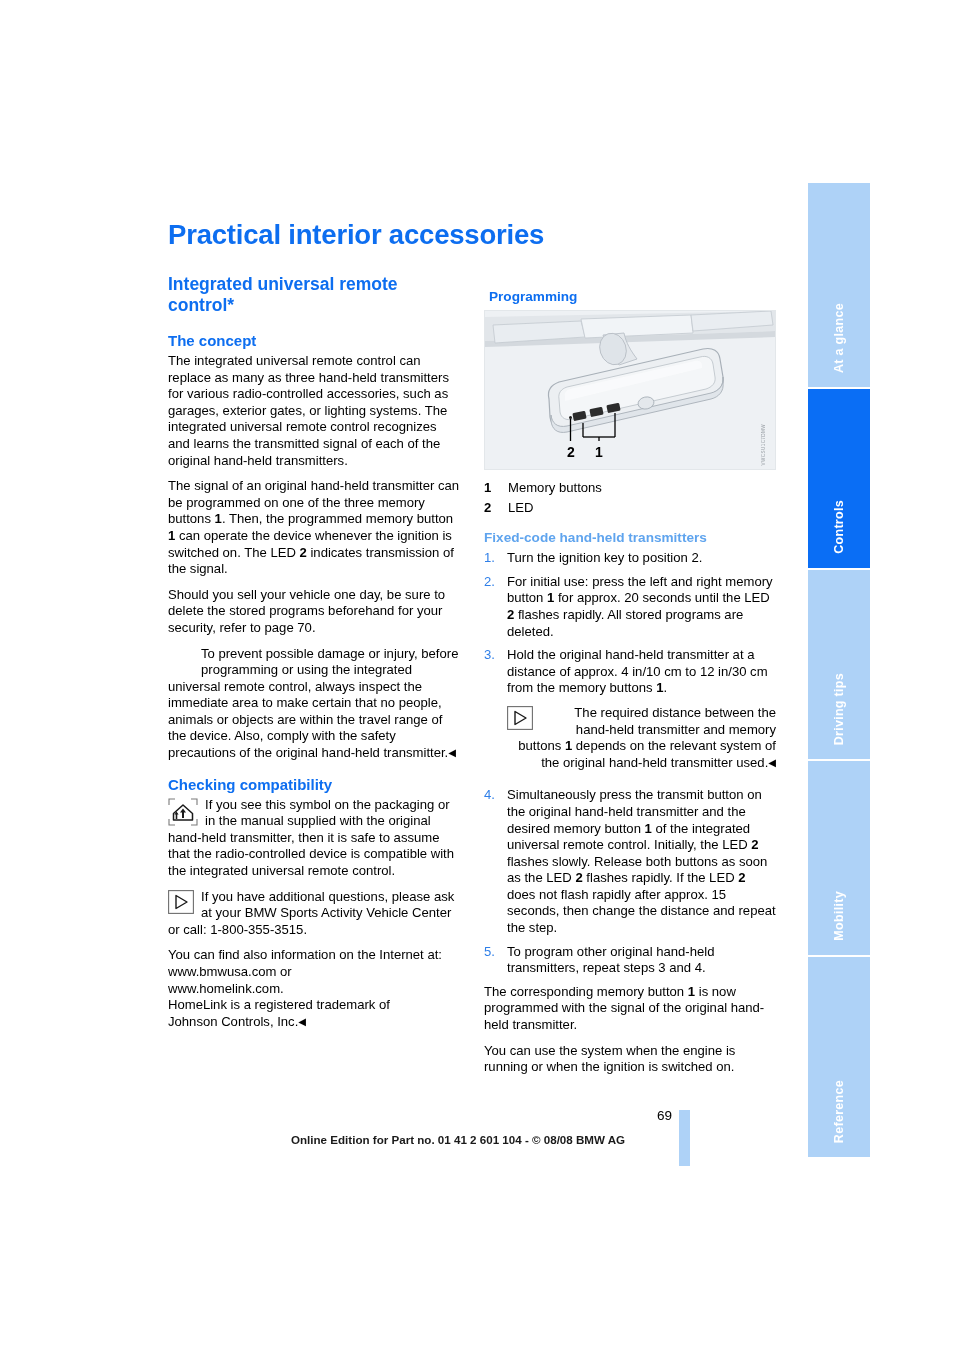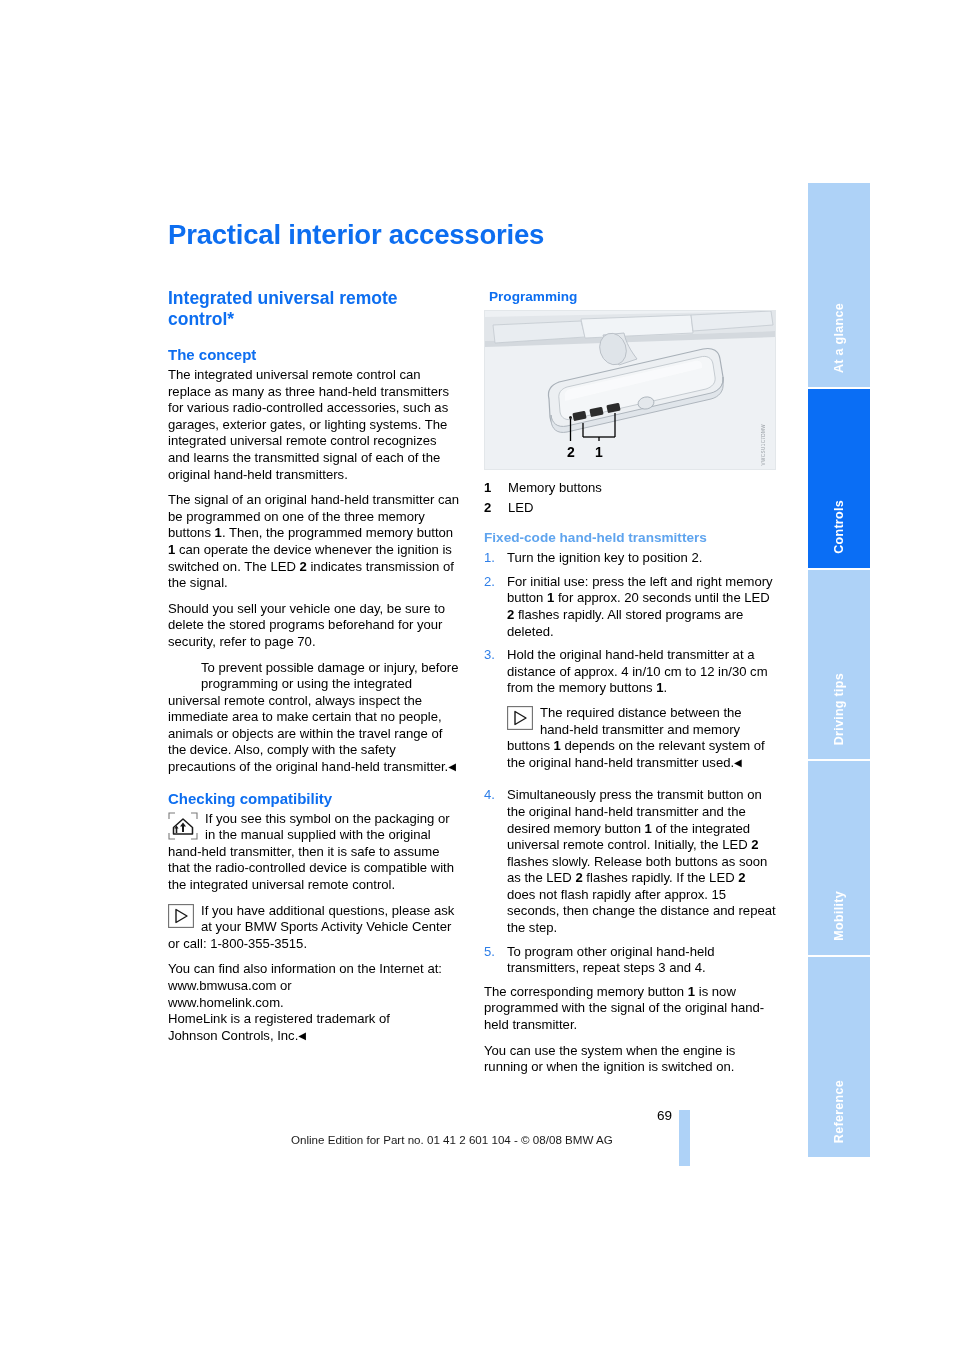--- a/index.html
+++ b/index.html
@@ -61,21 +61,21 @@
     letter-spacing: -0.2px;
   }
 
   .col {
     position: absolute;
     width: 292px;
     font-size: 13.1px;
     line-height: 16.6px;
     text-align: left;
   }
-  #col-left  { left: 168px; top: 288px; }
+  #col-left  { left: 168px; top: 274px; }
   #col-right { left: 484px; top: 288px; }
 
   h2.sec {
     margin: 0 0 7px 0;
     font-size: 17.5px;
     line-height: 21px;
     font-weight: bold;
     color: #0d6ef0;
   }
   h3.sub {
@@ -170,21 +170,21 @@
   ol.steps .snum {
     flex: 0 0 23px;
     width: 23px;
     color: #2f7fe8;
     font-size: 13.1px;
     line-height: 16.6px;
   }
   ol.steps .stext { flex: 1 1 auto; }
   ol.steps .stext p { margin: 0; }
 
-  .substep { margin-top: 8px; overflow: hidden; }
+  .substep { margin-top: 8px; overflow: hidden; text-align: right; }
   .substep .noteicon { margin-left: 0; }
 
   
   #pagenum {
     position: absolute;
     left: 612px;
     top: 1108px;
     width: 60px;
     text-align: right;
     font-size: 13.5px;
@@ -198,20 +198,21 @@
     height: 56px;
     background: #aed2f7;
   }
   #footer-line {
     position: absolute;
     left: 291px;
     top: 1133px;
     font-size: 11.6px;
     color: #1a1a1a;
     white-space: nowrap;
+    font-weight: bold;
   }
 </style>
 </head>
 <body>
 
 <div id="sidebar">
   <div class="tab" style="flex:0 0 206px">
     <span class="tab-label">At a glance</span>
   </div>
   <div class="tab active" style="flex:0 0 181px">

